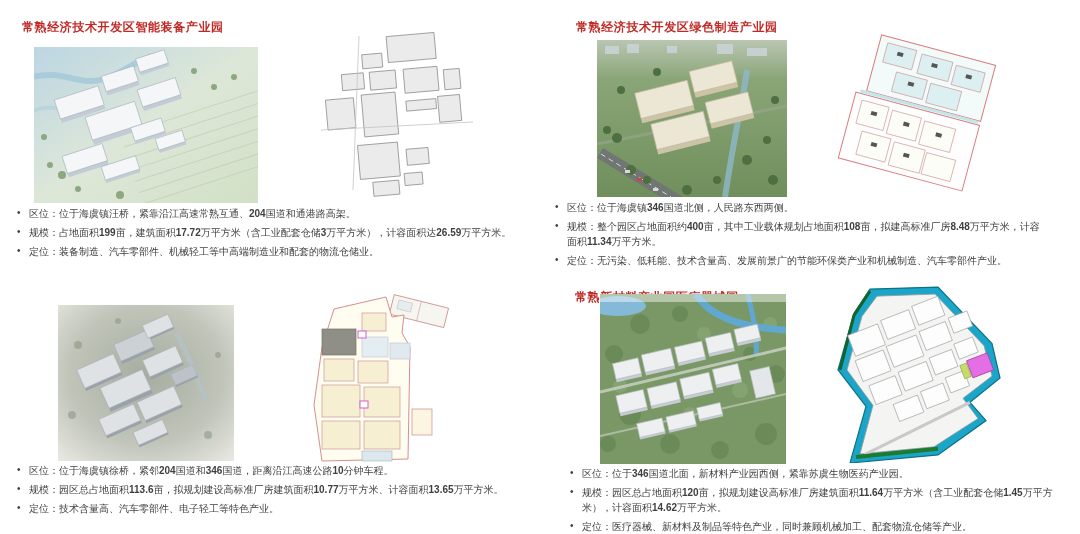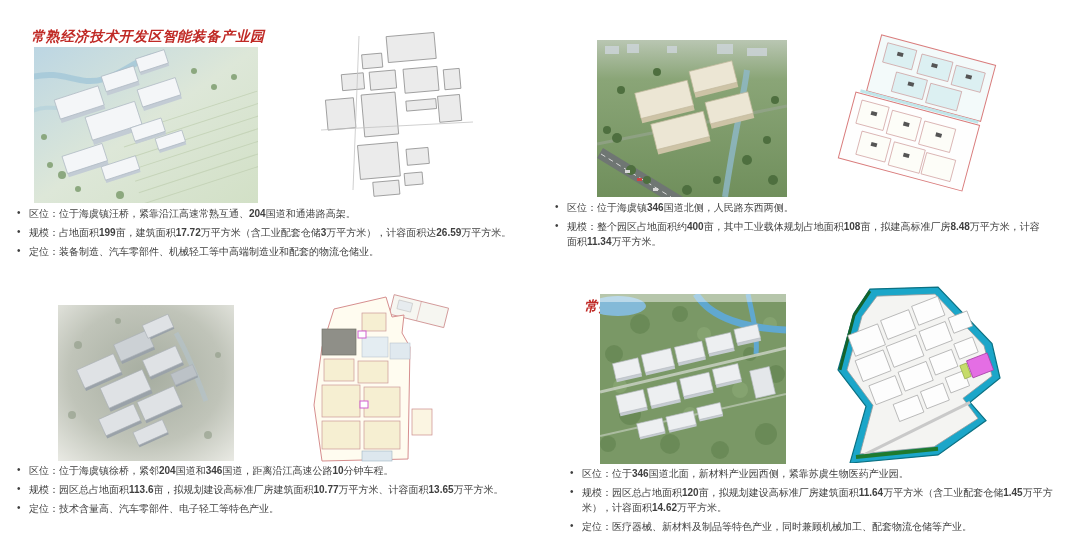--- a/index.html
+++ b/index.html
@@ -6,22 +6,22 @@
   body{
     width:1080px;height:534px;position:relative;overflow:hidden;
     background:#ffffff;
     font-family:"Liberation Sans", sans-serif;
     --title-red:#c02a26;--body-text:#3f3f3f;
   }
   .quad{position:absolute;width:540px;height:267px}
   .q1{left:0;top:0}.q2{left:540px;top:0}.q3{left:0;top:267px}.q4{left:540px;top:267px}
 
   .title{
-    margin:17px;position:absolute;font-size:14px;font-weight:bold;
-    color:var(--title-red);letter-spacing:0.6px;white-space:nowrap;font-style:italic;
+    margin:8px;position:absolute;font-size:12px;font-weight:bold;
+    color:var(--title-red);letter-spacing:0.6px;white-space:nowrap;
   }
   .q1 .title{left:14px;top:11px}
   .q2 .title{left:28px;top:11px}
   .q3 .title{left:14px;top:14px}
   .q4 .title{left:27px;top:14px}
 
   .photo,.plan{position:absolute;display:block}
   .q1 .photo{left:34px;top:47px;width:224px;height:156px}
   .q1 .plan{left:315px;top:30px;width:165px;height:170px}
   .q2 .photo{left:57px;top:40px;width:190px;height:157px}
@@ -130,20 +130,21 @@
   </svg>
 
   <ul class="bullets">
     <li><span class="bullet-text">区位：位于海虞镇汪桥，紧靠沿江高速常熟互通、<b>204</b>国道和通港路高架。</span></li>
     <li><span class="bullet-text">规模：占地面积<b>199</b>亩，建筑面积<b>17.72</b>万平方米（含工业配套仓储<b>3</b>万平方米），计容面积达<b>26.59</b>万平方米。</span></li>
     <li><span class="bullet-text">定位：装备制造、汽车零部件、机械轻工等中高端制造业和配套的物流仓储业。</span></li>
   </ul>
 </section>
 
 <section class="quad q2">
+  <h2 class="title">常熟经济技术开发区绿色制造产业园</h2>
 
   <svg class="photo" viewBox="0 0 190 157" preserveAspectRatio="none">
     <defs>
       <linearGradient id="g2" x1="0" y1="0" x2="0" y2="1">
         <stop offset="0" stop-color="#b9c6b2"></stop>
           <stop offset="0.25" stop-color="#8aa577"></stop>
           <stop offset="1" stop-color="#708f5c"></stop>
       </linearGradient>
     </defs>
     <rect width="190" height="157" fill="url(#g2)"></rect>
@@ -224,20 +225,21 @@
         <rect x="112" y="92" width="6" height="4"></rect>
           <rect x="52" y="118" width="6" height="4"></rect>
         <rect x="86" y="120" width="6" height="4"></rect>
       </g>
     </g>
   </svg>
 
   <ul class="bullets">
     <li><span class="bullet-text">区位：位于海虞镇<b>346</b>国道北侧，人民路东西两侧。</span></li>
     <li><span class="bullet-text">规模：整个园区占地面积约<b>400</b>亩，其中工业载体规划占地面积<b>108</b>亩，拟建高标准厂房<b>8.48</b>万平方米，计容面积<b>11.34</b>万平方米。</span></li>
+    <li><span class="bullet-text">定位：无污染、低耗能、技术含量高、发展前景广的节能环保类产业和机械制造、汽车零部件产业。</span></li>
   </ul>
 </section>
 
 <section class="quad q3">
 
   <svg class="photo" viewBox="0 0 176 156" preserveAspectRatio="none">
     <defs>
       <radialGradient id="g3" cx="0.5" cy="0.45" r="0.8">
         <stop offset="0" stop-color="#a6ada0"></stop>
           <stop offset="0.55" stop-color="#c0c4b9"></stop>

